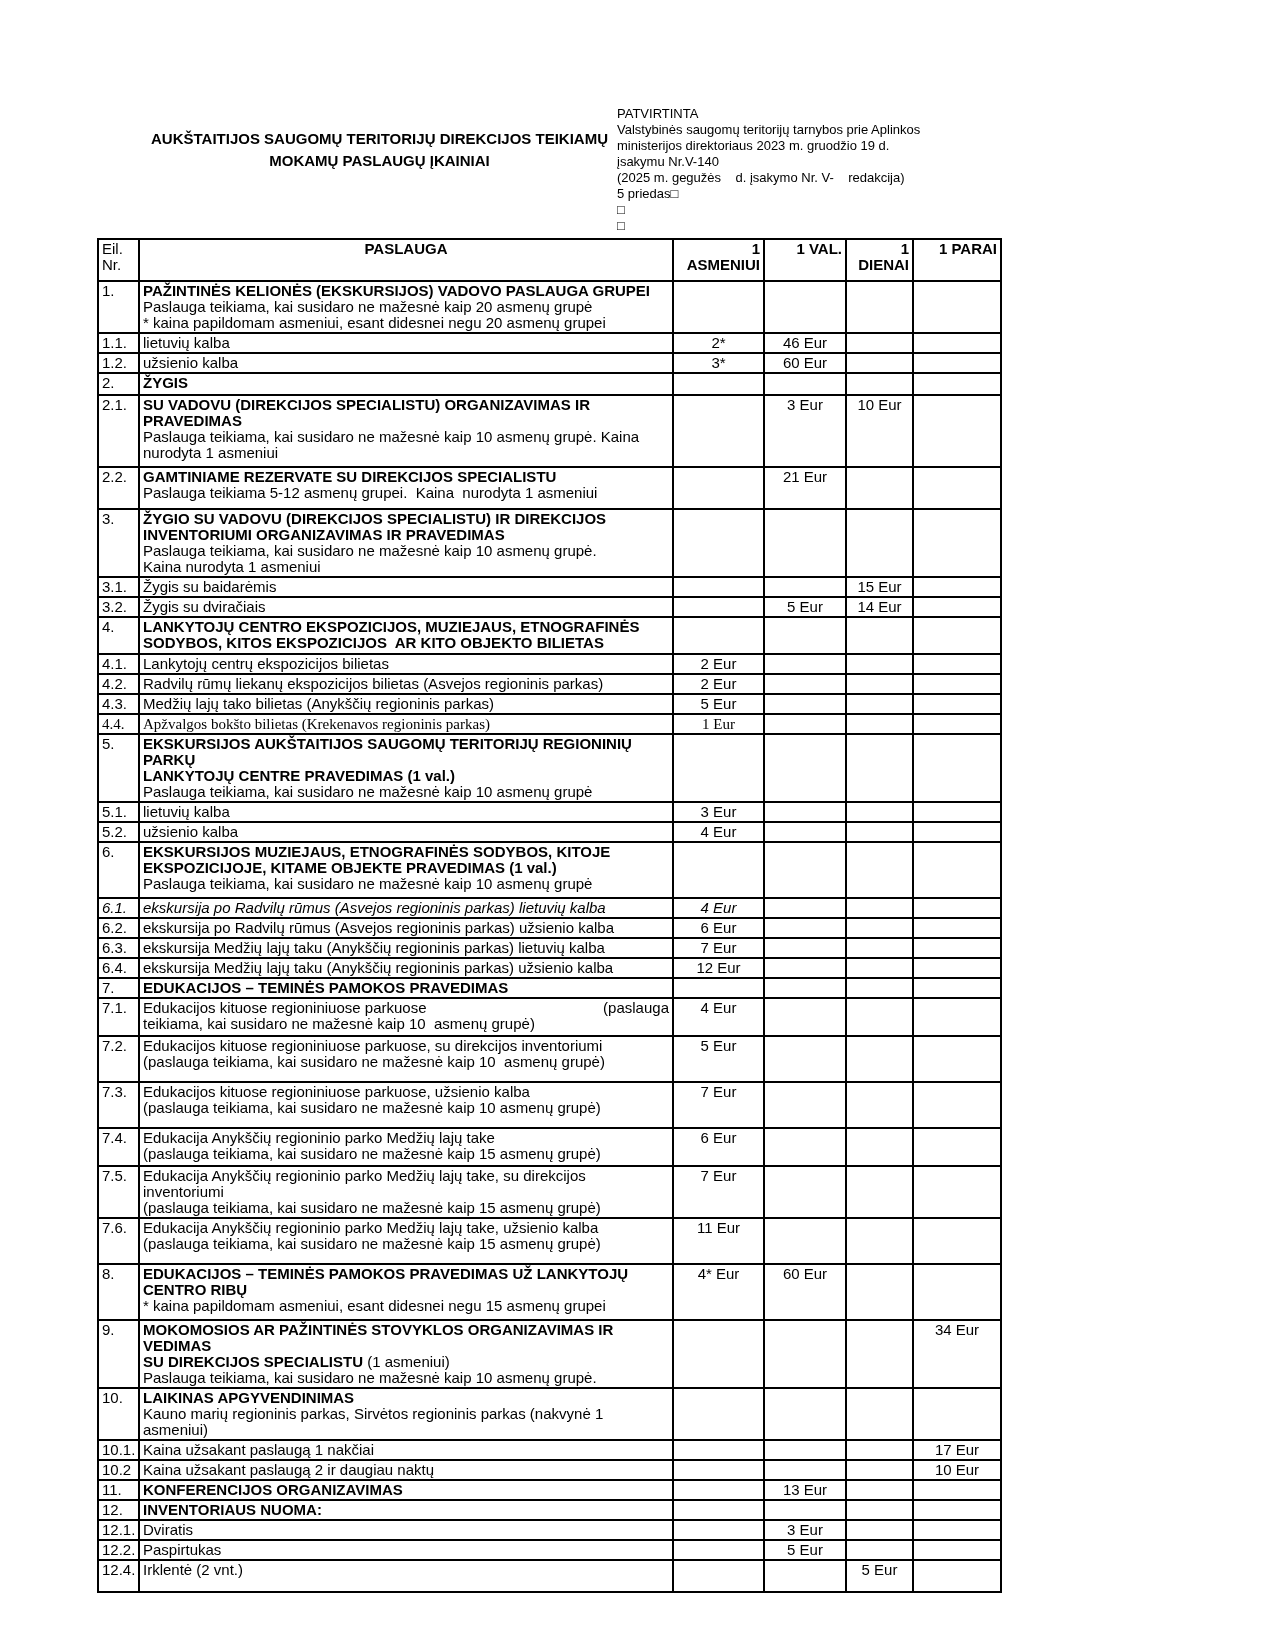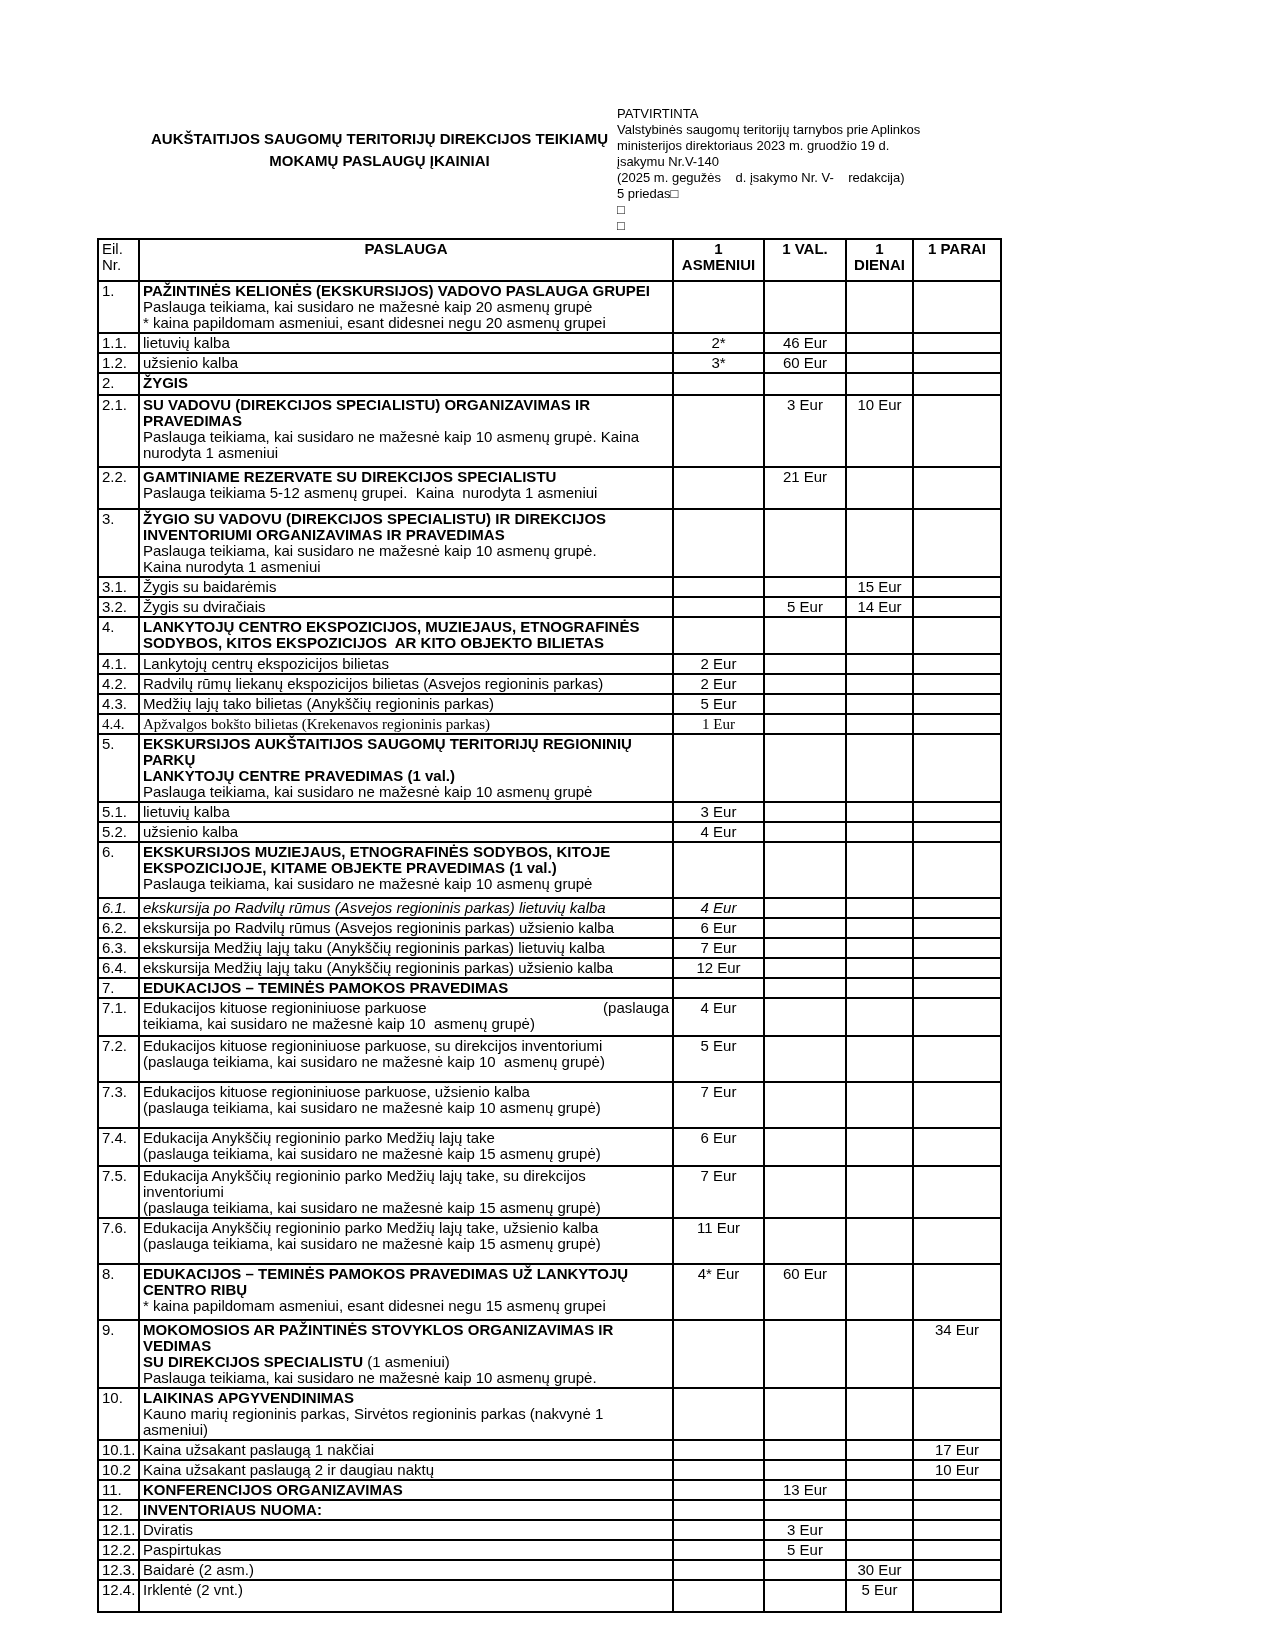--- a/index.html
+++ b/index.html
@@ -29,21 +29,21 @@
   table.price col.c3{width:82px;}
   table.price col.c4{width:67px;}
   table.price col.c5{width:88px;}
   table.price th, table.price td{
     border:2px solid #000;vertical-align:top;padding:1px 3px;
     overflow:hidden;
   }
   table.price thead tr{height:42px;}
   th.h-nr{font-weight:normal;text-align:left;}
   th.h-service{font-weight:bold;text-align:center;}
-  th.h-price{font-weight:bold;text-align:center;}
+  th.h-price{font-weight:bold;text-align:right;}
   td.c-nr{text-align:left;}
   td.c-service{text-align:left;}
   td.c-price{text-align:center;}
   .line{min-height:16px;}
   .line.split{display:flex;justify-content:space-between;}
   .b{font-weight:bold;}
 </style>
 </head>
 <body>
 
@@ -486,30 +486,20 @@
           <tr style="height: 20px;">
             <td class="c-nr">12.2.</td>
             <td class="c-service">
               <div class="line"><span><span>Paspirtukas</span></span></div>
             </td>
             <td class="c-price"></td>
             <td class="c-price">5 Eur</td>
             <td class="c-price"></td>
             <td class="c-price"></td>
           </tr>
-          <tr style="height: 19px;">
-            <td class="c-nr">12.3.</td>
-            <td class="c-service">
-              <div class="line"><span><span>Baidarė (2 asm.)</span></span></div>
-            </td>
-            <td class="c-price"></td>
-            <td class="c-price"></td>
-            <td class="c-price">30 Eur</td>
-            <td class="c-price"></td>
-          </tr>
           <tr style="height: 32px;">
             <td class="c-nr">12.4.</td>
             <td class="c-service">
               <div class="line"><span><span>Irklentė (2 vnt.)</span></span></div>
             </td>
             <td class="c-price"></td>
             <td class="c-price"></td>
             <td class="c-price">5 Eur</td>
             <td class="c-price"></td>
           </tr>

